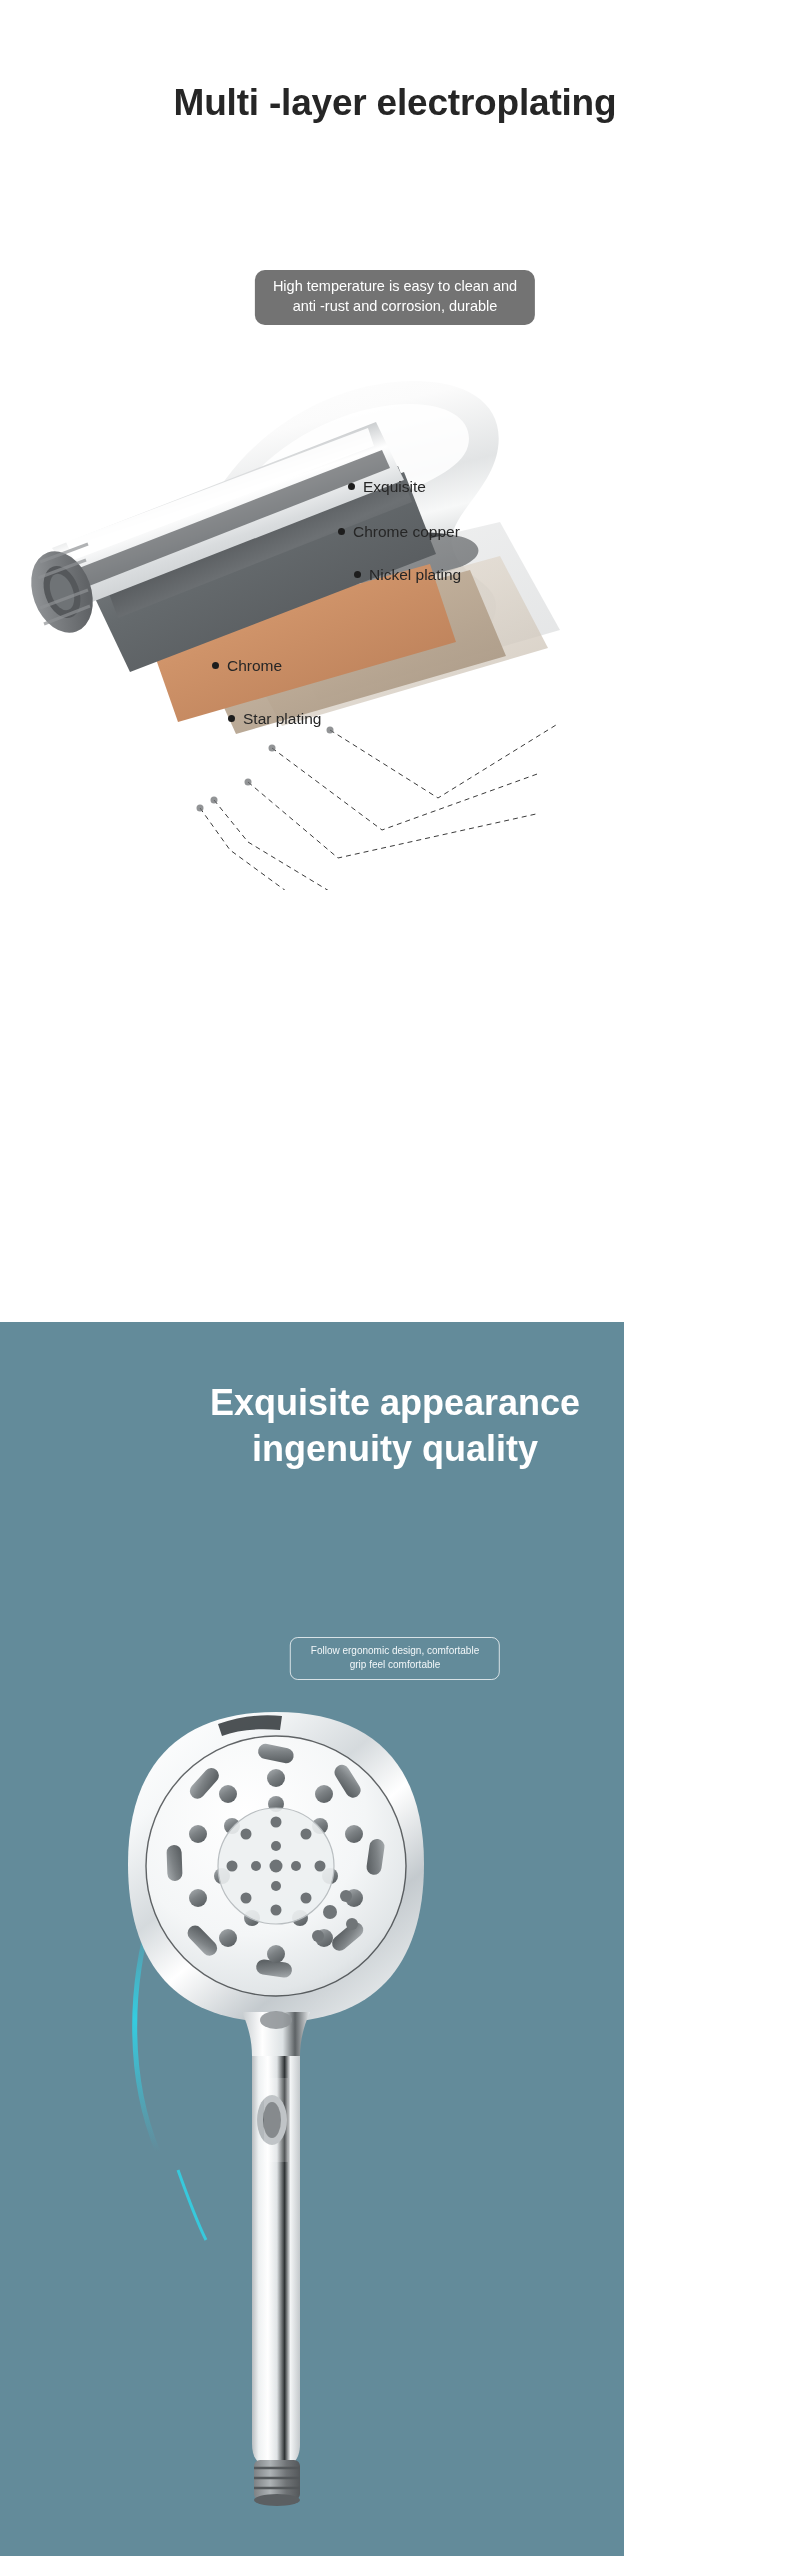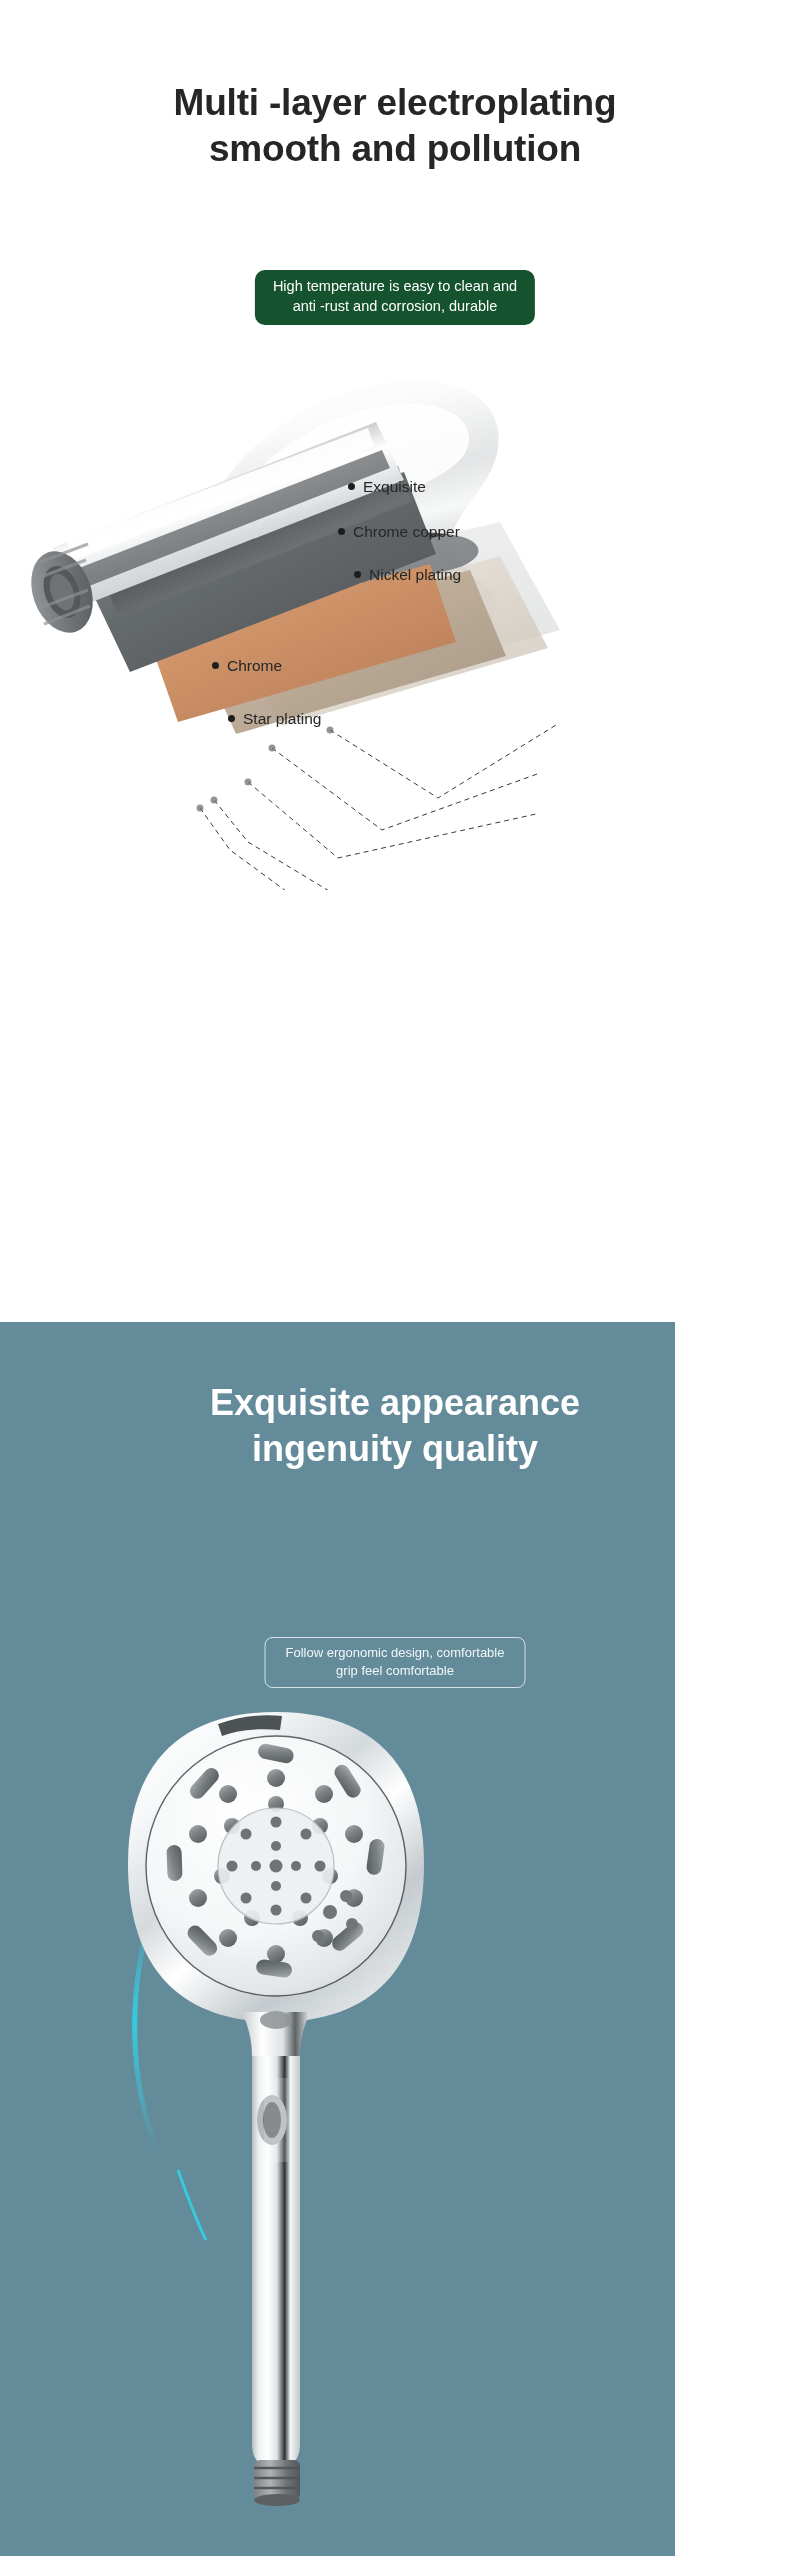--- a/index.html
+++ b/index.html
@@ -20,21 +20,21 @@
   .s1-title {
     position:absolute; left:0; top:80px; width:790px;
     text-align:center;
     font-size:37px; font-weight:700; line-height:1.25;
     color:#262626; letter-spacing:-0.2px;
   }
   .s1-title .l2 { display:block; }
 
   .s1-badge {
     position:absolute; left:50%; top:270px; transform:translateX(-50%);
-    background:#14532d;
+    background:#737373;
     border-radius:10px;
     padding:7px 18px 9px 18px;
     text-align:center;
     color:#ffffff;
     font-size:14.5px; line-height:1.35;
     white-space:nowrap;
   }
   .s1-badge .b2 { display:block;text-align:center; }
 
   
@@ -47,56 +47,55 @@
     white-space:nowrap; line-height:1;
   }
   .callout .dot {
     display:inline-block; width:7px; height:7px; border-radius:50%;
     background:#1d1d1d; vertical-align:middle; margin-right:8px;
   }
   .callout .ctext { vertical-align:middle; }
 
   
   .section-two {
-    position:absolute; left:0; top:1322px; width:675px; height:1234px;
+    position:absolute; left:0; top:1322px; width:624px; height:1234px;
     background:#638b9a;
     overflow:hidden;
   }
   .s2-title {
     position:absolute; left:0; top:58px; width:790px;
     text-align:center;
     font-size:36px; font-weight:700; line-height:1.28;
     color:#ffffff;
   }
   .s2-title .l2 { display:block; }
 
   .s2-badge {
     position:absolute; left:50%; top:1637px; transform:translateX(-50%);
     border:1px solid rgba(255,255,255,.75);
     border-radius:8px;
     padding:6px 20px 8px 20px;
     text-align:center;
     color:#f2f7f9;
-    font-size:13px; line-height:1.35;
+    font-size:10px; line-height:1.35;
     white-space:nowrap;
   }
   .s2-badge .b2 { display:block; }
 
   .shower { position:absolute; left:0; top:1700px; width:790px; height:856px; }
 </style>
 </head>
 <body>
 
 <div class="page">
 
   <div class="section-one">
 
     <h1 class="s1-title">
       <span>Multi -layer electroplating</span>
-      <span class="l2">smooth and pollution</span>
     </h1>
 
     <div class="s1-badge">
       <span>High temperature is easy to clean and</span>
       <span class="b2">anti -rust and corrosion, durable</span>
     </div>
 
     <svg class="cutaway" viewBox="0 0 790 560">
       <defs>
         <linearGradient id="chromeHead" x1="0" y1="0" x2="0.25" y2="1">

